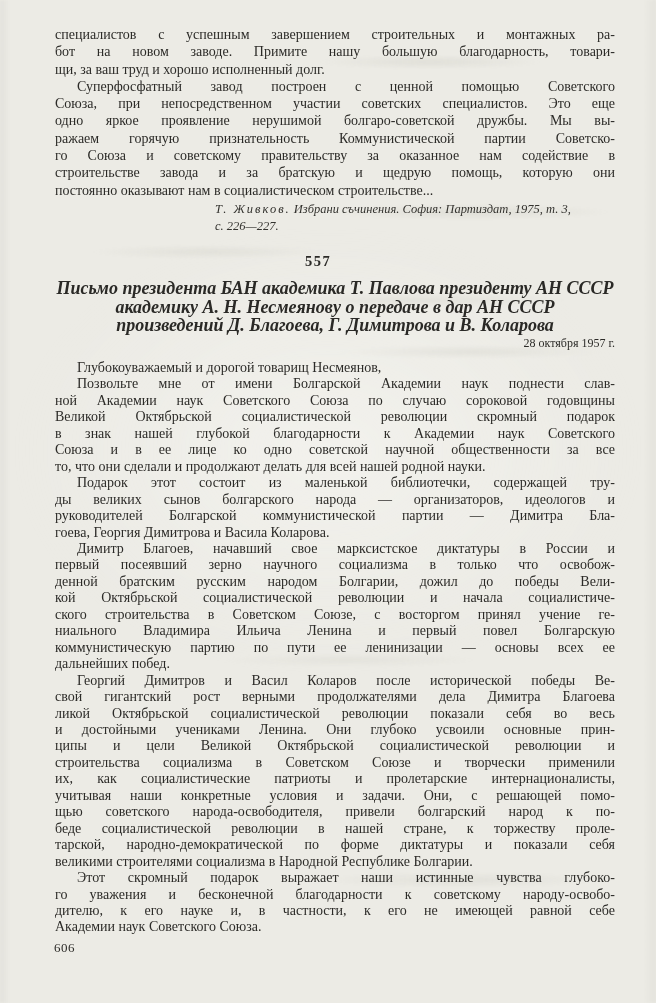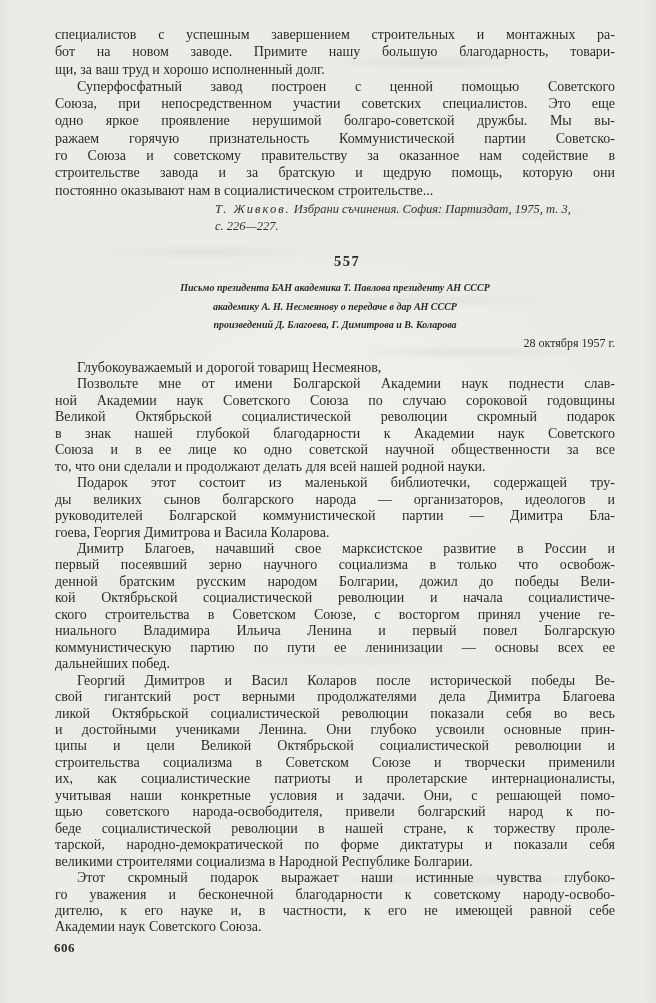--- a/index.html
+++ b/index.html
@@ -42,35 +42,35 @@
   .line.last { text-align-last:left; }
   .line.indent { text-indent:22px; }
   .salutation { text-align-last:left; }
   .attribution {
     position:absolute; left:215px; top:201px; width:402px;
     font-style:italic; font-size:12.5px; line-height:16.5px;
     color:#34332f;
   }
   .attr-author { letter-spacing:2px; }
   .docnum {
-    position:absolute; top:253px; left:67px; width:560px;
+    position:absolute; top:253px; left:38px; width:560px;
     text-align:center; font-weight:bold; font-size:14.5px; letter-spacing:1.5px;
   }
   .heading {
     position:absolute; top:279px; left:55px; width:560px;
     text-align:center; font-weight:bold; font-style:italic;
-    font-size:10px; line-height:18.6px; color:#2a2926;
+    font-size:18px; line-height:18.6px; color:#2a2926;
   }
   .date {
     position:absolute; top:336px; left:55px; width:560px;
     text-align:right; font-size:12px;
   }
   .pagenum {
     position:absolute; left:54px; top:940px;
-    font-weight:bold; font-size:13px; letter-spacing:.5px;
+    font-weight:normal; font-size:13px; letter-spacing:.5px;
   }
 </style>
 </head>
 <body>
 
 <div class="page">
   <div class="texture"></div>
 
   <div class="col toptext" id="prev-paras">
       <div class="para">
@@ -118,21 +118,21 @@
           <div class="line">Союза и в ее лице ко одно советской научной общественности за все</div>
           <div class="line last">то, что они сделали и продолжают делать для всей нашей родной науки.</div>
         </div>
         <div class="para">
           <div class="line indent">Подарок этот состоит из маленькой библиотечки, содержащей тру-</div>
           <div class="line">ды великих сынов болгарского народа — организаторов, идеологов и</div>
           <div class="line">руководителей Болгарской коммунистической партии — Димитра Бла-</div>
           <div class="line last">гоева, Георгия Димитрова и Васила Коларова.</div>
         </div>
         <div class="para">
-          <div class="line indent">Димитр Благоев, начавший свое марксистское развитие в России и</div>
+          <div class="line indent">Димитр Благоев, начавший свое марксистское диктатуры в России и</div>
           <div class="line">первый посеявший зерно научного социализма в только что освобож-</div>
           <div class="line">денной братским русским народом Болгарии, дожил до победы Вели-</div>
           <div class="line">кой Октябрьской социалистической революции и начала социалистиче-</div>
           <div class="line">ского строительства в Советском Союзе, с восторгом принял учение ге-</div>
           <div class="line">ниального Владимира Ильича Ленина и первый повел Болгарскую</div>
           <div class="line">коммунистическую партию по пути ее ленинизации — основы всех ее</div>
           <div class="line last">дальнейших побед.</div>
         </div>
         <div class="para">
           <div class="line indent">Георгий Димитров и Васил Коларов после исторической победы Ве-</div>

